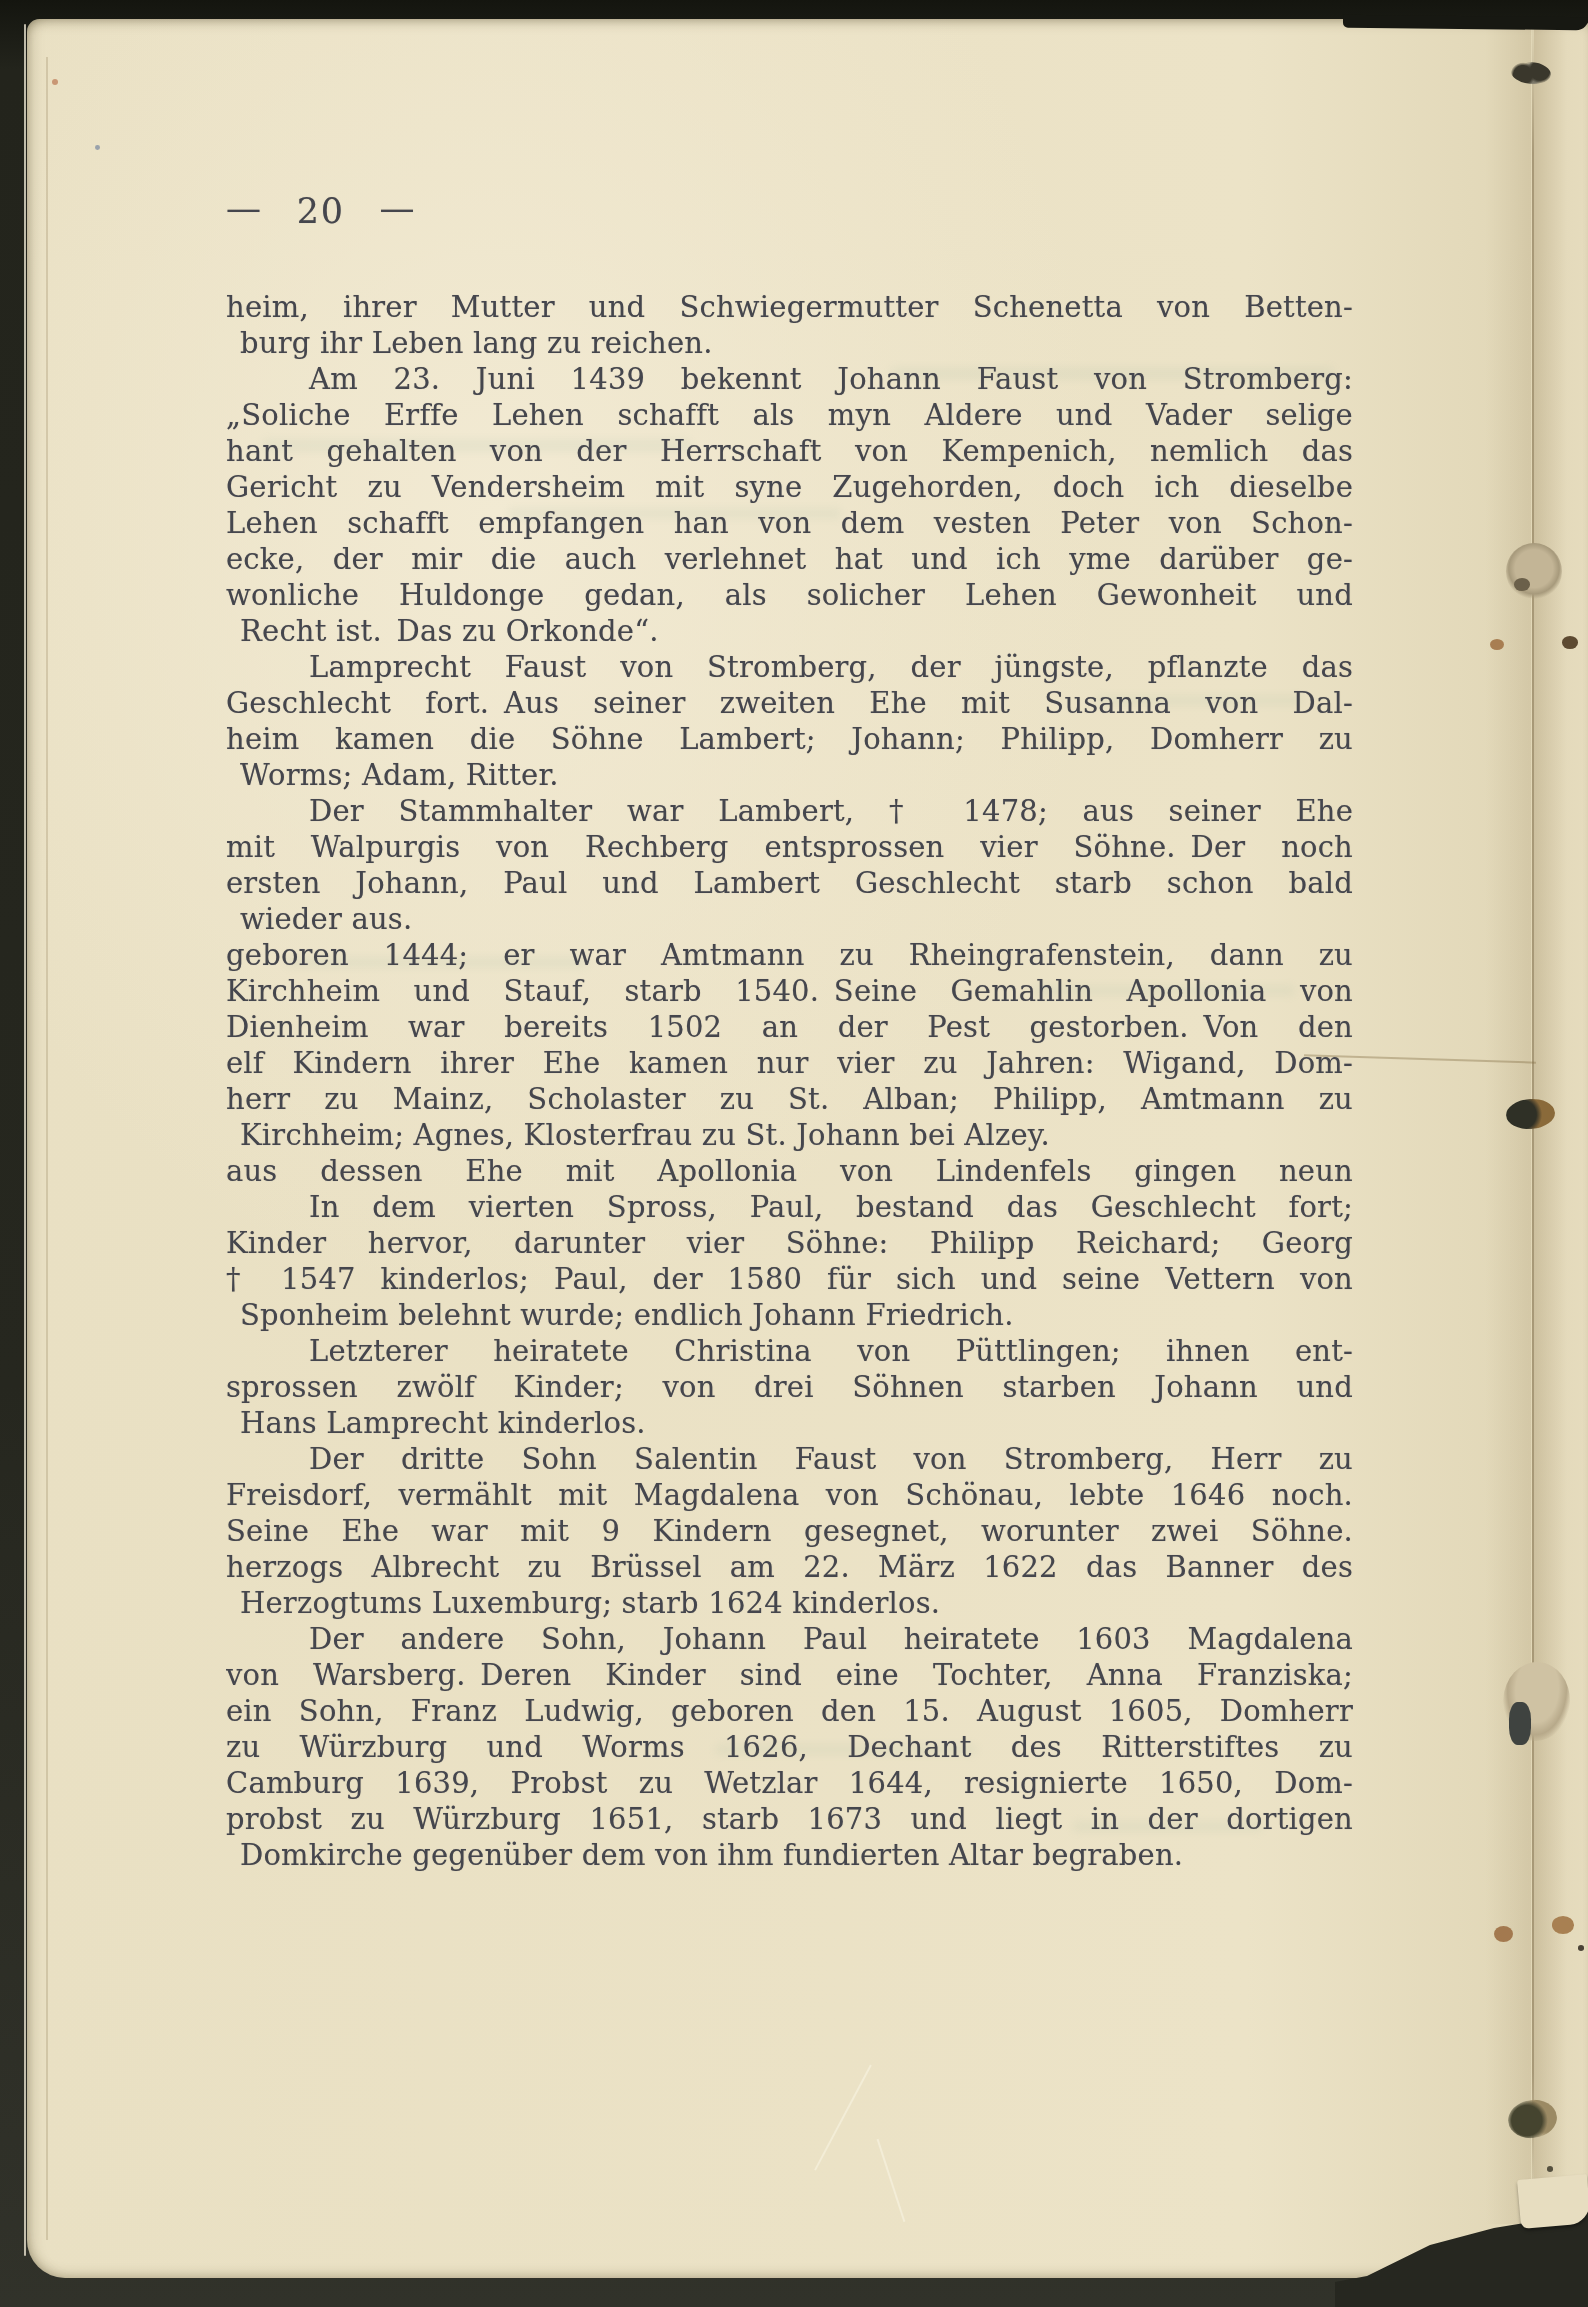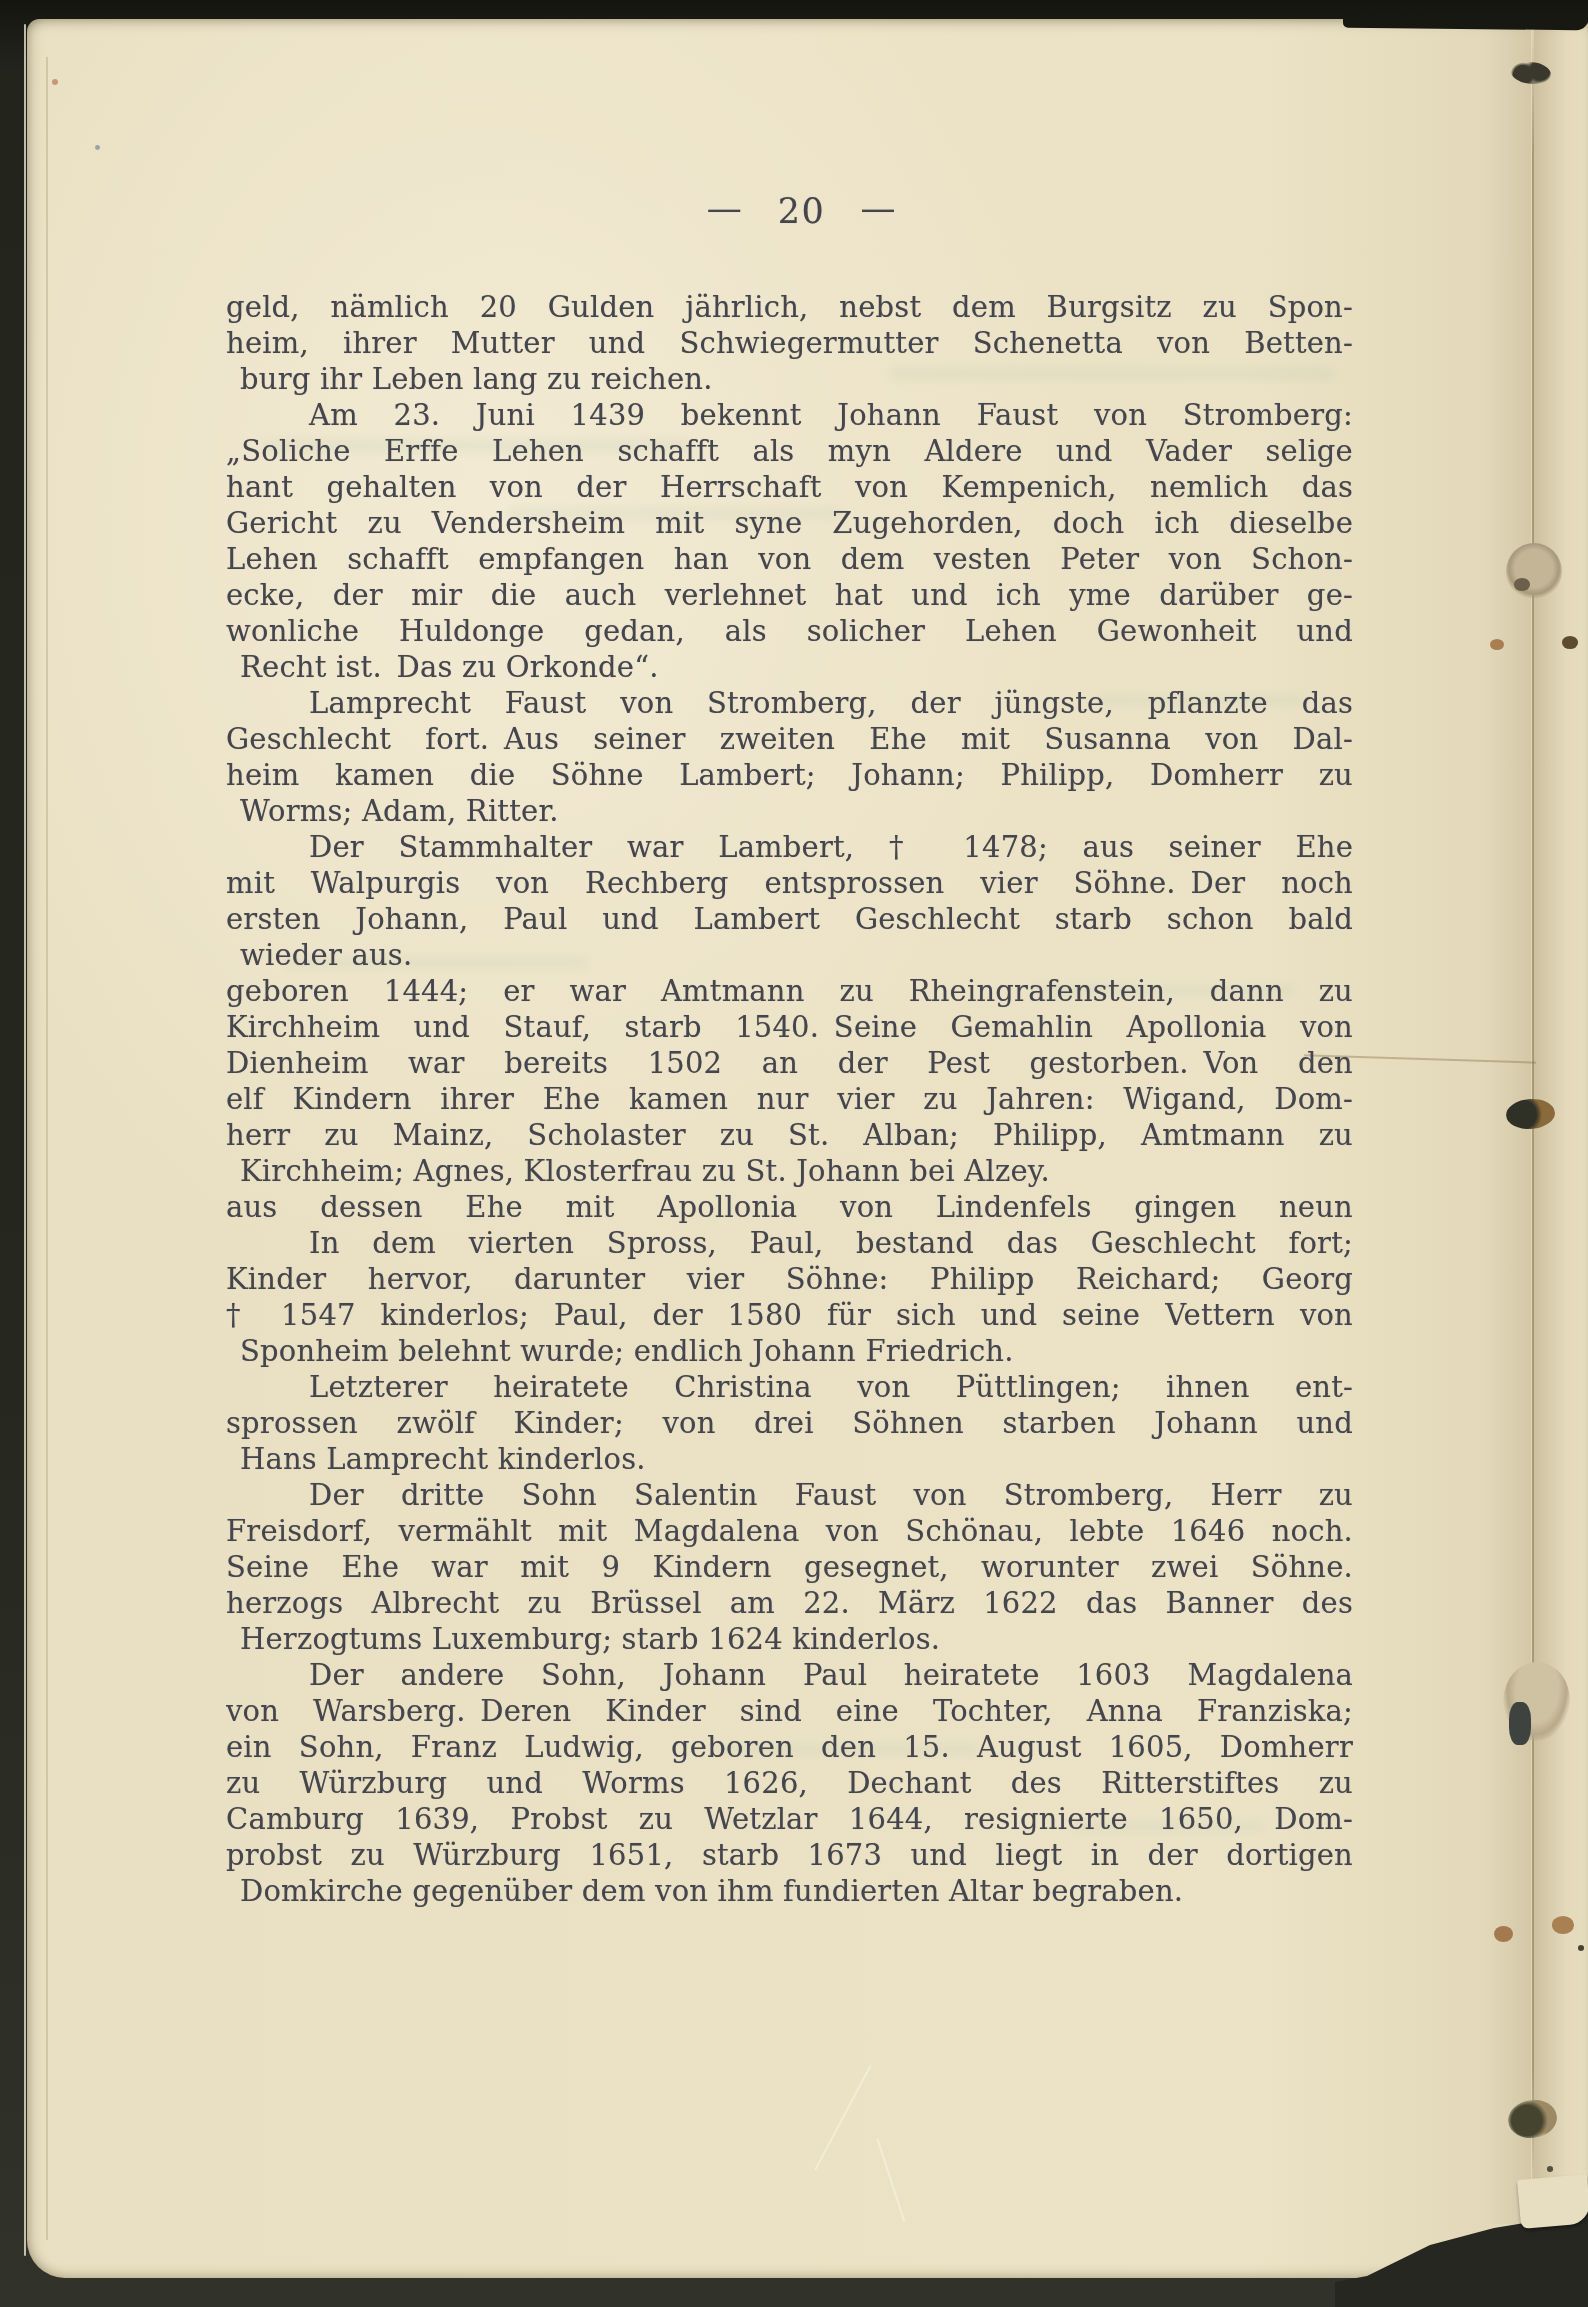--- a/index.html
+++ b/index.html
@@ -36,21 +36,21 @@
     background:rgba(130,108,66,.38);transform:rotate(1.8deg);}
   .top-dip{position:absolute;left:1343px;top:16px;width:246px;height:12.7px;
     background:#171812;border-radius:0 0 20.7px 8px;transform:rotate(.6deg);}
   .wedge{position:absolute;left:1335px;top:2193px;width:254px;height:114px;background:#262720;
     clip-path:polygon(0 114px,0 89px,32px 83px,95px 52px,159px 35px,208px 27px,254px 19px,254px 114px);}
   .under-corner{position:absolute;left:1519px;top:2177px;width:70px;height:49px;
     background:#e7ddc0;border-radius:3.2px 1.6px 20.7px 8px;transform:rotate(-5deg);
     box-shadow:0 2.4px 3.2px rgba(0,0,0,.35);}
   
   .running-head{
-    position:absolute;left:238px;top:191px;width:1127px;text-align:center;
+    position:absolute;left:226px;top:191px;width:1127px;text-align:left;
     color:var(--ink,#45464d);font-size:35px;letter-spacing:0.8px;
     text-shadow:0 0 0.8px rgba(69,70,77,.35);
   }
   .running-head .num{margin:0 35px;letter-spacing:1.6px;}
   .running-head .dash{position:relative;top:-3.2px;}
   .text-block{
     position:absolute;left:226px;top:289px;width:1127px;
     color:var(--ink,#45464d);font-size:29px;line-height:36px;letter-spacing:0.2px;
     text-shadow:0 0 0.8px rgba(69,70,77,.35);
   }
@@ -112,21 +112,20 @@
   radial-gradient(circle at 38% 52%, #45442f 0 42%, rgba(69,68,47,0) 58%),
   radial-gradient(circle at 74% 45%, #9b8a64 0 40%, rgba(155,138,100,0) 58%)"></div>
 <div class="stain" style="left:1547px;top:2166px;width:6.4px;height:5.6px;background:#55503f"></div>
 
 <div class="running-head">
   <span class="dash">—</span><span class="num">20</span><span class="dash">—</span>
 </div>
 
 <div class="text-block" id="text-block">
     <div class="paragraph">
-      <div class="line">geld, nämlich 20 Gulden jährlich, nebst dem Burgsitz zu Spon-</div>
       <div class="line">heim, ihrer Mutter und Schwiegermutter Schenetta von Betten-</div>
       <div class="line lastline">burg ihr Leben lang zu reichen.</div>
     </div>
     <div class="paragraph">
       <div class="line indent">Am 23. Juni 1439 bekennt Johann Faust von Stromberg:</div>
       <div class="line">„Soliche Erffe Lehen schafft als myn Aldere und Vader selige</div>
       <div class="line">hant gehalten von der Herrschaft von Kempenich, nemlich das</div>
       <div class="line">Gericht zu Vendersheim mit syne Zugehorden, doch ich dieselbe</div>
       <div class="line">Lehen schafft empfangen han von dem vesten Peter von Schon-</div>
       <div class="line">ecke, der mir die auch verlehnet hat und ich yme darüber ge-</div>

